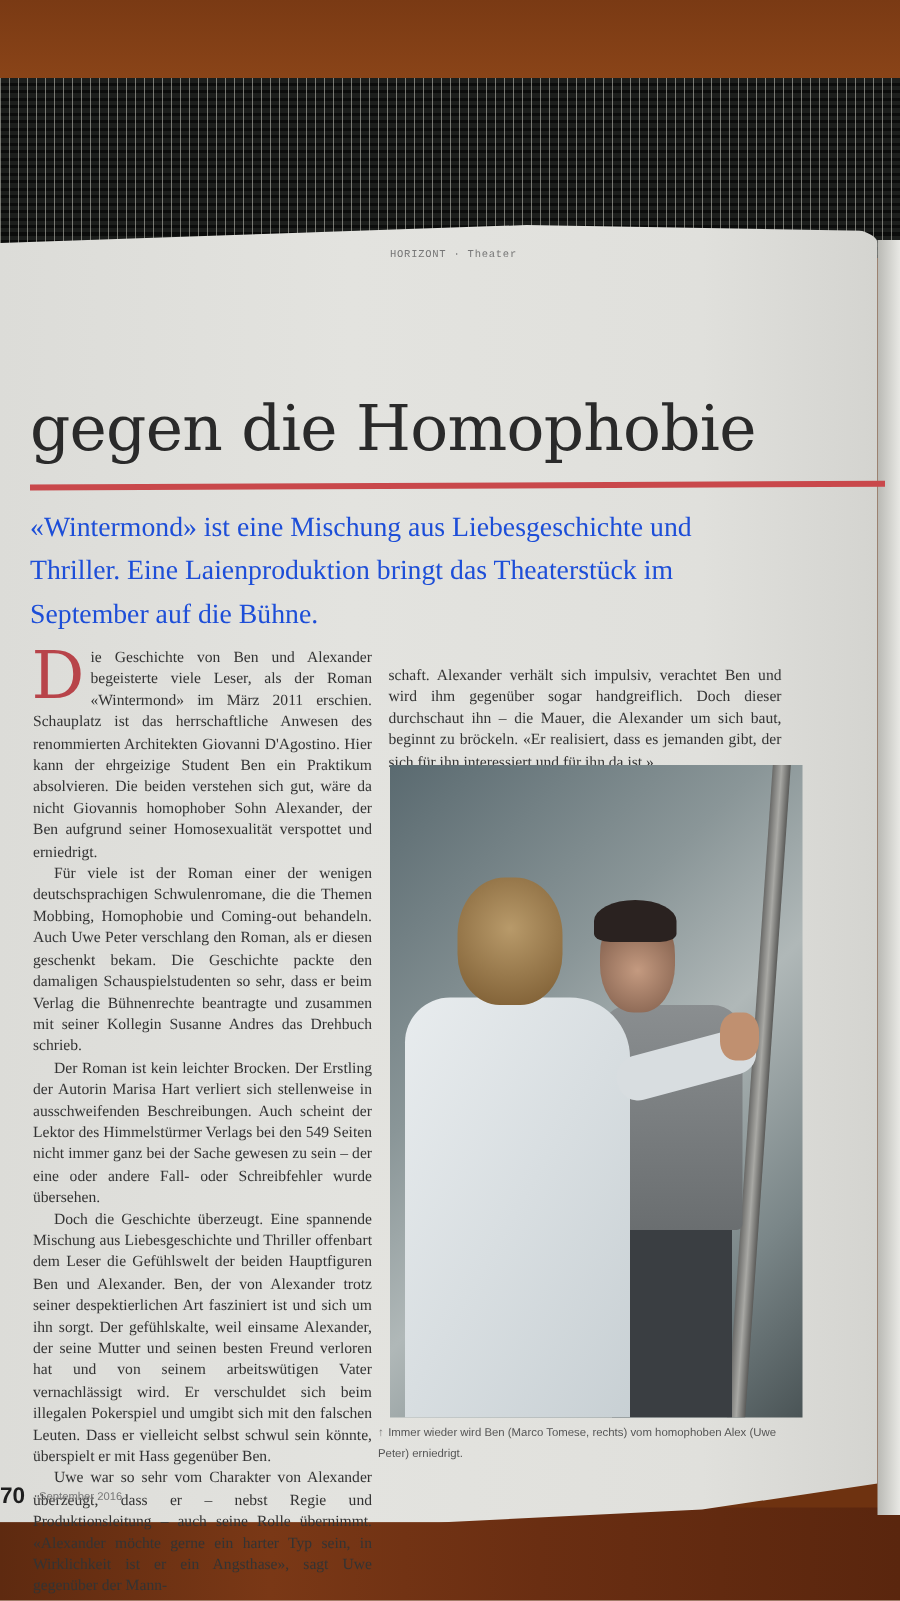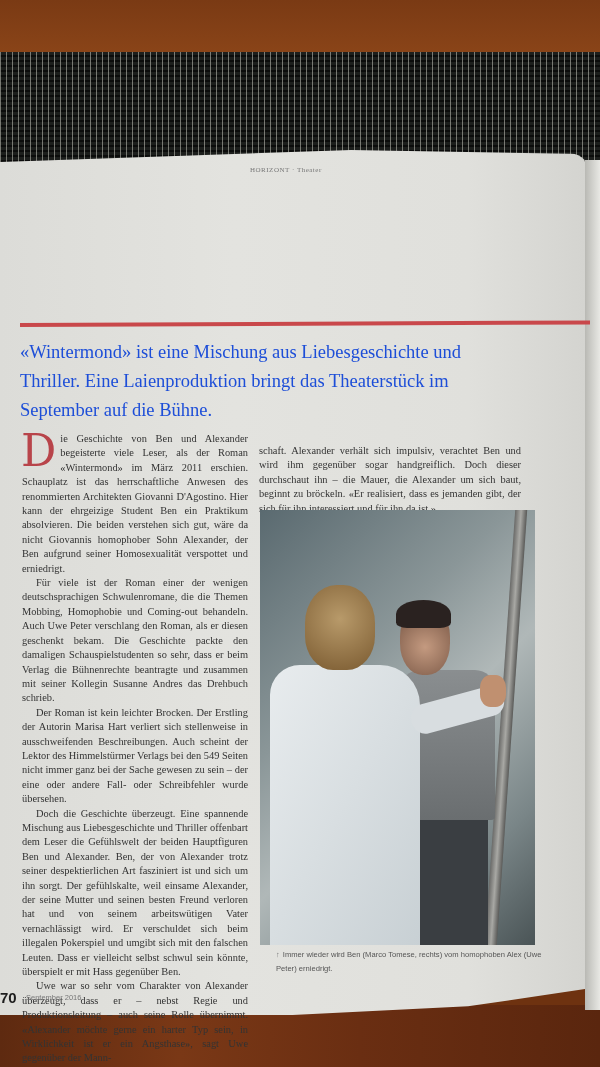--- a/index.html
+++ b/index.html
@@ -24,22 +24,22 @@
     position: absolute; left: 0; top: 150px; width: 585px; height: 865px;
     background: linear-gradient(90deg, #dcdcd8 0%, #e3e3df 40%, #e0e0dc 80%, #d4d4d0 100%);
     border-top-right-radius: 40px 12px;
     clip-path: polygon(0 12px, 30% 6px, 60% 0, 100% 4px, 100% 97%, 80% 99%, 50% 100%, 0 100%);
   }
   .page-edge {
     position: absolute; left: 585px; top: 160px; width: 15px; height: 850px;
     background: linear-gradient(90deg, #b9b9b4, #e8e8e4);
   }
   .running-head {
-    position: absolute; left: 250px; top: 166px;
-    font-family: Liberation Serif, serif; font-size: 7px; color: #777;
+    position: absolute; left: 260px; top: 166px;
+    font-family: Liberation Mono, monospace; font-size: 7px; color: #777;
     letter-spacing: 0.5px;
   }
   .title {
     position: absolute; left: 20px; top: 205px; width: 520px;
     font-family: "DejaVu Serif", serif; font-size: 42px; line-height: 54px;
     color: #2a2a2a; font-weight: normal; letter-spacing: -0.5px;
   }
   .rule {
     position: absolute; left: 20px; top: 323px; width: 570px; height: 4px;
     background: #c9484b; transform: rotate(-0.25deg); transform-origin: left center;
@@ -78,21 +78,21 @@
     background: #3a3e42; }
   .photo .man2-head { position: absolute; left: 140px; top: 95px; width: 50px; height: 70px;
     background: radial-gradient(circle at 50% 60%, #c49a80, #6a4a3a); border-radius: 45%; }
   .photo .man2-hair { position: absolute; left: 136px; top: 90px; width: 55px; height: 28px;
     background: #2a2220; border-radius: 50% 50% 20% 20%; }
   .photo .arm { position: absolute; left: 150px; top: 185px; width: 95px; height: 30px;
     background: #d8dde0; transform: rotate(-15deg); border-radius: 14px; }
   .photo .hand { position: absolute; left: 220px; top: 165px; width: 26px; height: 32px;
     background: #c09070; border-radius: 40%; }
   .caption {
-    position: absolute; left: 276px; top: 948px; width: 270px;
+    position: absolute; left: 252px; top: 948px; width: 270px;
     font-family: "Liberation Sans", sans-serif; font-size: 7.6px; line-height: 14px; color: #555;
   }
   .caption .arrow { color: #777; margin-right: 3px; }
   .folio {
     position: absolute; left: 0px; top: 989px;
     font-family: "Liberation Sans", sans-serif; font-weight: bold; font-size: 15px; color: #1e1e1e;
   }
   .folio-date {
     position: absolute; left: 26px; top: 993px;
     font-family: Liberation Sans, sans-serif; font-size: 7.5px; color: #777;
@@ -108,20 +108,21 @@
 <div class="page"></div>
 
 <div class="running-head">
   <span>HORIZONT</span>
   <span>·</span>
   <span>Theater</span>
 </div>
 
 <h1 class="title">
   <br>
+  <span>gegen die Homophobie</span>
 </h1>
 
 <div class="rule"></div>
 
 <p class="lead">«Wintermond» ist eine Mischung aus Liebesgeschichte und Thriller. Eine Laienproduktion bringt das Theaterstück im September auf die Bühne.</p>
 
 <div class="col col-left">
   <p class="first">
     <span class="dropcap">D</span><span>ie Geschichte von Ben und Alexander begeisterte viele Leser, als der Roman «Wintermond» im März 2011 erschien. Schauplatz ist das herrschaftliche Anwesen des renommierten Architekten Giovanni D'Agostino. Hier kann der ehrgeizige Student Ben ein Praktikum absolvieren. Die beiden verstehen sich gut, wäre da nicht Giovannis homophober Sohn Alexander, der Ben aufgrund seiner Homosexualität verspottet und erniedrigt.</span>
   </p>

